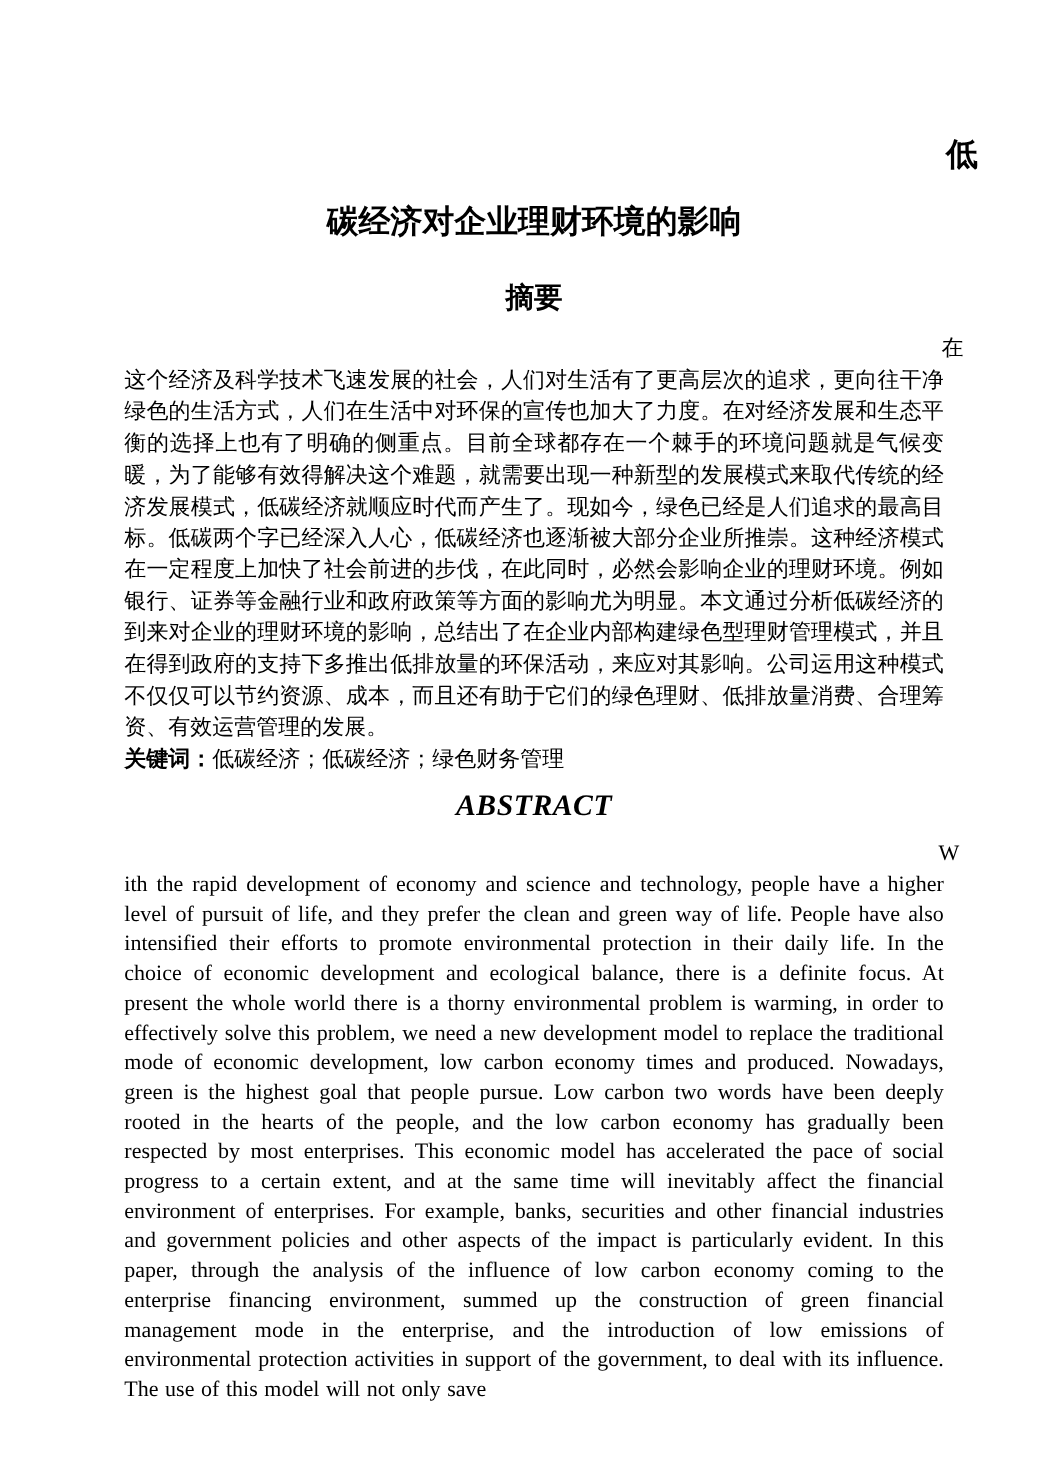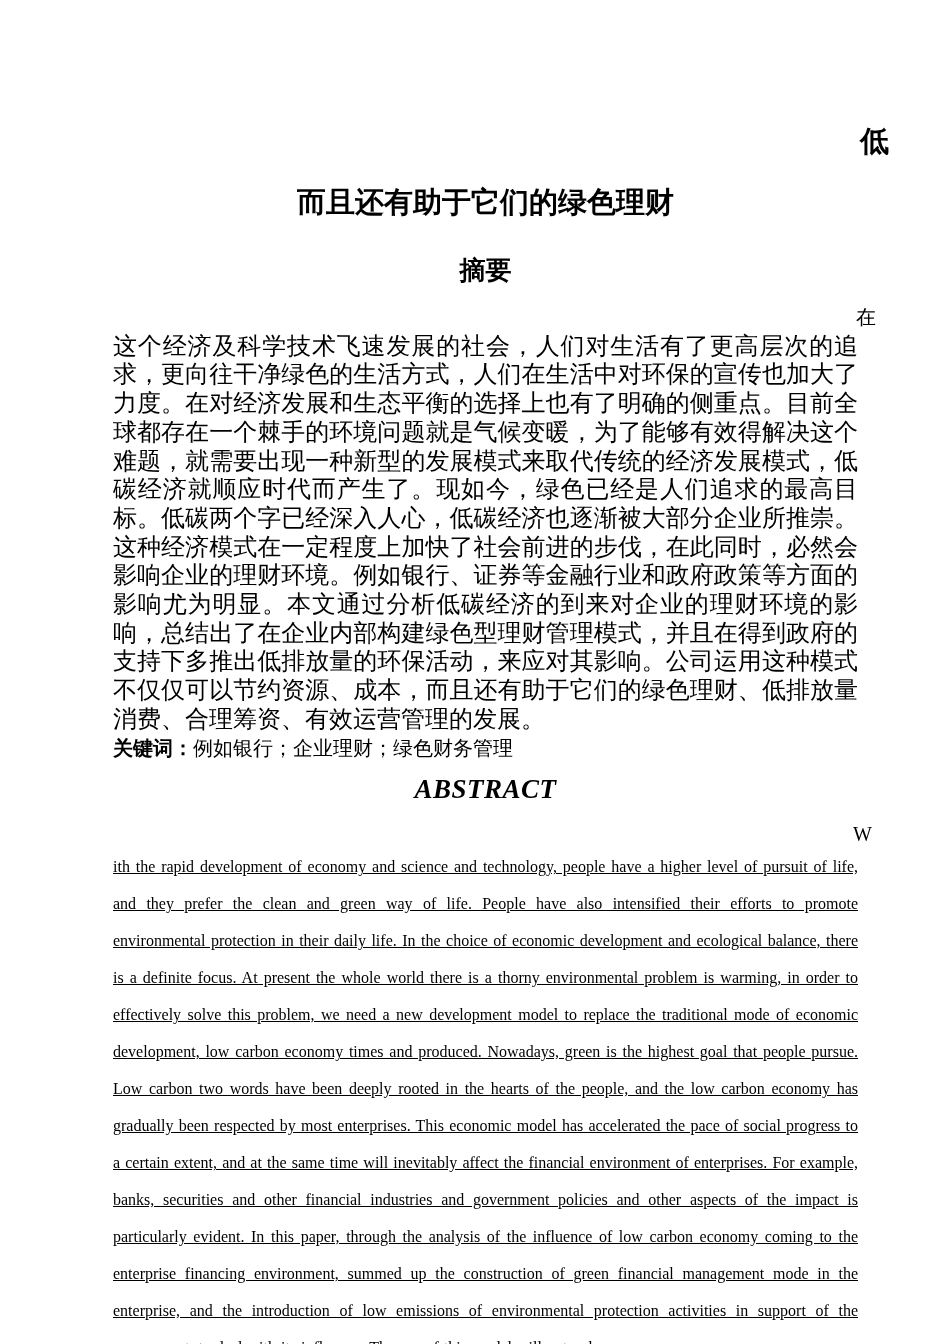--- a/index.html
+++ b/index.html
@@ -47,21 +47,21 @@
   }
   .lead-zh {
     margin-top: 20px;
     margin-right: -18px;
     font-size: 20px;
     line-height: 28.7px;
     text-align: right;
   }
   .para-zh {
     margin: 0;
-    font-size: 24px;
+    font-size: 20px;
     line-height: 28.7px;
     text-align: justify;
     text-justify: inter-ideograph;
   }
   .keywords-line {
     margin: 0;
     font-size: 20px;
     line-height: 28.7px;
   }
   .keywords-line .kw-label {
@@ -81,44 +81,43 @@
   }
   .lead-en {
     margin-top: 14px;
     margin-right: -14px;
     font-size: 20px;
     line-height: 28.7px;
     text-align: right;
   }
   .para-en {
     margin: 0;
-    font-size: 16px;
-    line-height: 37px;
+    font-size: 20px;
+    line-height: 27px;
     text-align: justify;
     word-spacing: 1px;
-    text-decoration: underline;
   }
 </style>
 </head>
 <body>
 
 <div class="page">
 
   <div class="title-overflow">低</div>
 
-  <h1 class="doc-title">而且还有助于它们的绿色理财</h1>
+  <h1 class="doc-title">碳经济对企业理财环境的影响</h1>
 
   <h2 class="zh-heading">摘要</h2>
 
   <div class="lead-zh">在</div>
 
   <p class="para-zh">这个经济及科学技术飞速发展的社会，人们对生活有了更高层次的追求，更向往干净绿色的生活方式，人们在生活中对环保的宣传也加大了力度。在对经济发展和生态平衡的选择上也有了明确的侧重点。目前全球都存在一个棘手的环境问题就是气候变暖，为了能够有效得解决这个难题，就需要出现一种新型的发展模式来取代传统的经济发展模式，低碳经济就顺应时代而产生了。现如今，绿色已经是人们追求的最高目标。低碳两个字已经深入人心，低碳经济也逐渐被大部分企业所推崇。这种经济模式在一定程度上加快了社会前进的步伐，在此同时，必然会影响企业的理财环境。例如银行、证券等金融行业和政府政策等方面的影响尤为明显。本文通过分析低碳经济的到来对企业的理财环境的影响，总结出了在企业内部构建绿色型理财管理模式，并且在得到政府的支持下多推出低排放量的环保活动，来应对其影响。公司运用这种模式不仅仅可以节约资源、成本，而且还有助于它们的绿色理财、低排放量消费、合理筹资、有效运营管理的发展。</p>
 
   <p class="keywords-line">
-    <span class="kw-label">关键词：</span><span>例如银行；企业理财；绿色财务管理</span>
+    <span class="kw-label">关键词：</span><span>低碳经济；低碳经济；绿色财务管理</span>
   </p>
 
   <h2 class="en-heading">ABSTRACT</h2>
 
   <div class="lead-en">W</div>
 
   <p class="para-en">ith the rapid development of economy and science and technology, people have a higher level of pursuit of life, and they prefer the clean and green way of life. People have also intensified their efforts to promote environmental protection in their daily life. In the choice of economic development and ecological balance, there is a definite focus. At present the whole world there is a thorny environmental problem is warming, in order to effectively solve this problem, we need a new development model to replace the traditional mode of economic development, low carbon economy times and produced. Nowadays, green is the highest goal that people pursue. Low carbon two words have been deeply rooted in the hearts of the people, and the low carbon economy has gradually been respected by most enterprises. This economic model has accelerated the pace of social progress to a certain extent, and at the same time will inevitably affect the financial environment of enterprises. For example, banks, securities and other financial industries and government policies and other aspects of the impact is particularly evident. In this paper, through the analysis of the influence of low carbon economy coming to the enterprise financing environment, summed up the construction of green financial management mode in the enterprise, and the introduction of low emissions of environmental protection activities in support of the government, to deal with its influence. The use of this model will not only save</p>
 
 </div>
 

